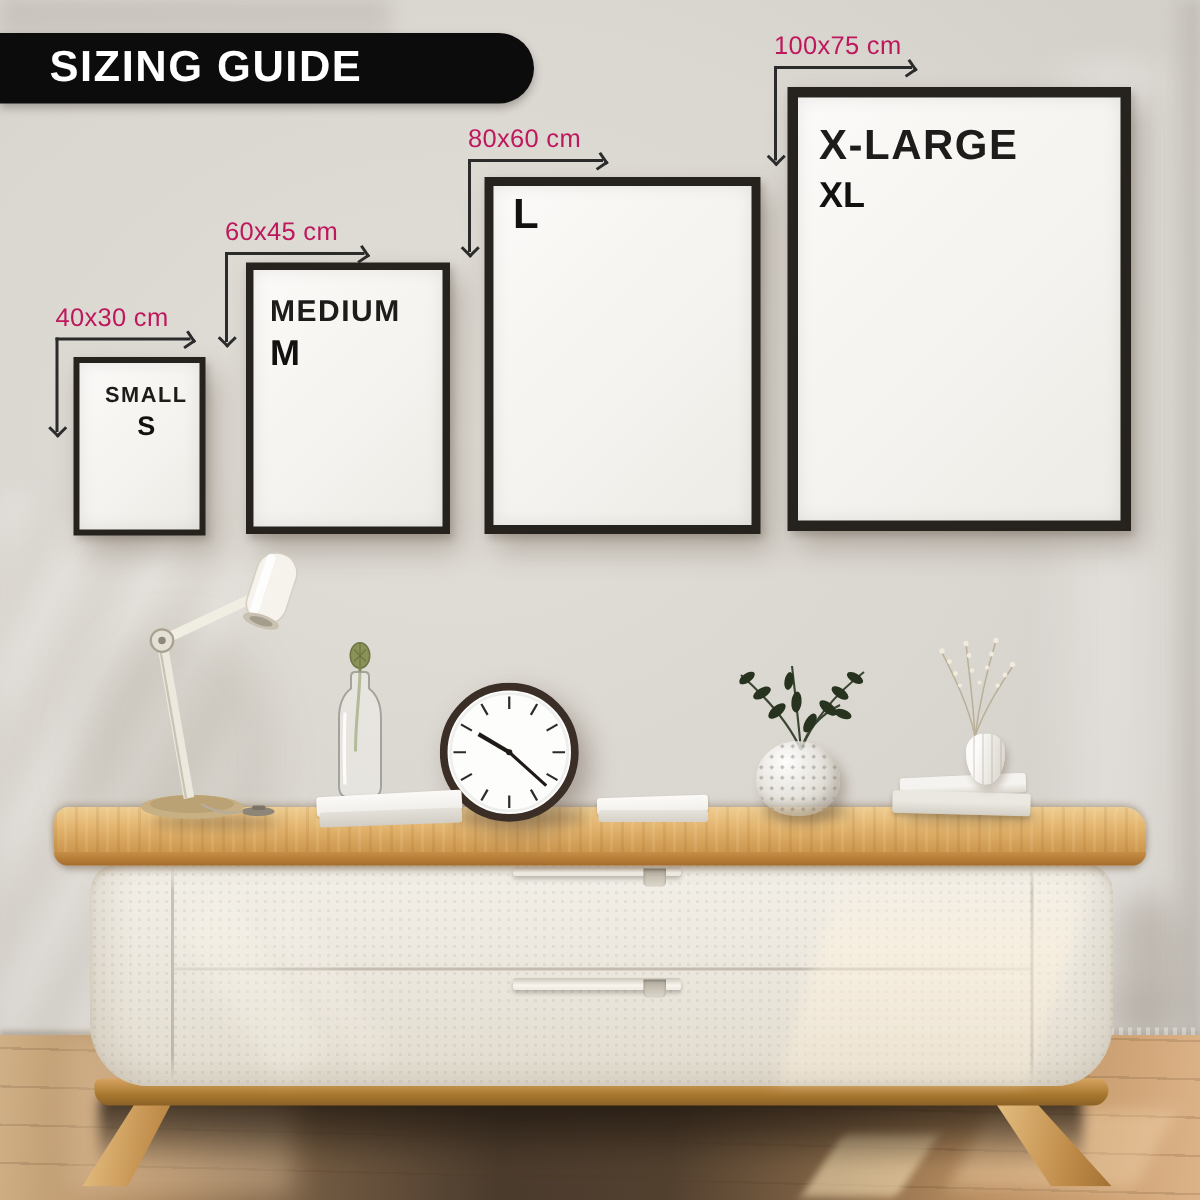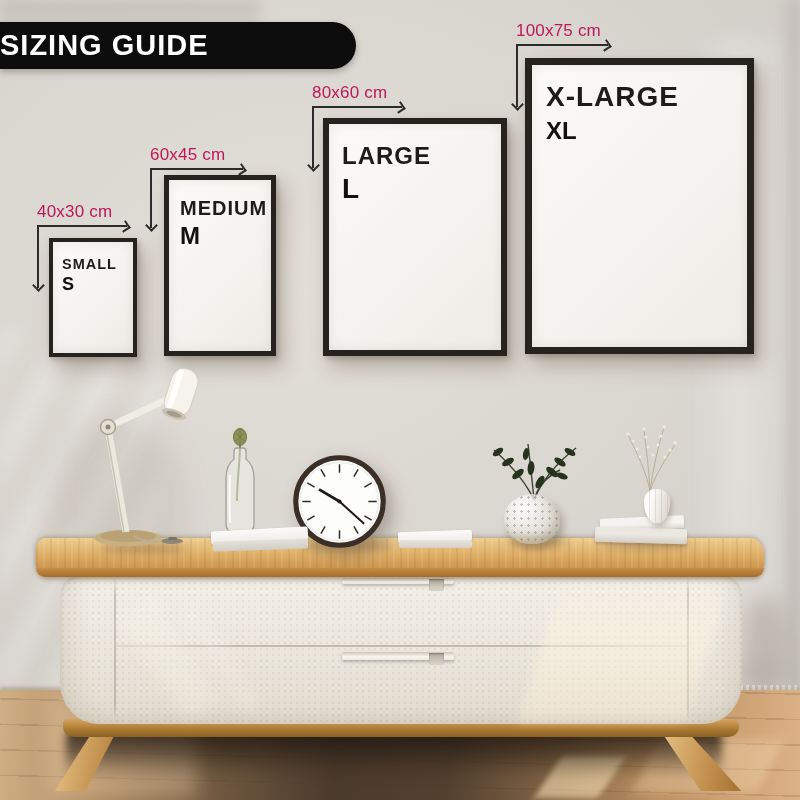--- a/index.html
+++ b/index.html
@@ -36,21 +36,21 @@
     background:rgba(242,216,180,.32);filter:blur(9px);}
   .floor-patch-b{position:absolute;left:548px;top:756px;width:64px;height:42px;transform:skewX(-34deg);
     background:rgba(255,233,190,.55);filter:blur(3px);}
   .floor-patch-c{position:absolute;left:646px;top:740px;width:125px;height:52px;transform:skewX(-28deg);
     background:rgba(249,221,182,.35);filter:blur(5px);}
 
   
   .banner{position:absolute;left:0;top:22px;width:356px;height:47px;z-index:6;
     background:#0c0c0c;border-radius:0 24px 24px 0;display:flex;align-items:center;
     box-shadow:0 3px 6px rgba(60,55,48,.35);}
-  .banner span{color:#ffffff;font-size:29px;font-weight:700;letter-spacing:1px;}
+  .banner span{color:#ffffff;font-size:29px;font-weight:700;letter-spacing:1px;padding-left:33px;}
 
   
   .dim{position:absolute;z-index:5;}
   .dim .lbl{position:absolute;left:0;top:-23px;font-size:17px;color:#be185d;white-space:nowrap;letter-spacing:.2px;}
   .dim .h{position:absolute;left:0;top:0;height:2px;background:#2b2b2b;}
   .dim .h::after{content:'';position:absolute;right:-2px;top:-3px;width:7px;height:7px;
     border-top:2px solid #2b2b2b;border-right:2px solid #2b2b2b;transform:rotate(56deg);}
   .dim .v{position:absolute;left:0;top:0;width:2px;background:#2b2b2b;}
   .dim .v::after{content:'';position:absolute;bottom:-2px;left:-3px;width:7px;height:7px;
     border-top:2px solid #2b2b2b;border-right:2px solid #2b2b2b;transform:rotate(135deg);}
@@ -60,22 +60,22 @@
   .dim--xl{left:516px;top:44px;} .dim--xl .h{width:92px;} .dim--xl .v{height:63px;}
 
   
   .frame{position:absolute;z-index:4;background:#26231f;
     box-shadow:7px 11px 18px rgba(108,94,78,.38), 2px 3px 5px rgba(90,80,68,.3);}
   .frame .mat{position:absolute;background:linear-gradient(135deg,#fbfaf8 0%,#f4f2ee 60%,#edebe5 100%);
     box-shadow:inset 0 0 12px rgba(0,0,0,.08);}
   .frame .name{color:#1d1c1a;font-weight:700;letter-spacing:1px;line-height:1.15;}
   .frame .abbr{color:#121110;font-weight:700;line-height:1.1;}
   .frame--s{left:49px;top:238px;width:88px;height:119px;}
-  .frame--s .mat{inset:4px;} .frame--s .name{font-size:14.5px;margin:14px 0 0 9px;} .frame--s .abbr{font-size:18px;margin:2px 0 0 9px;}
-  .frame--m{left:164px;top:175px;width:112px;height:181px;}
+  .frame--s .mat{inset:4px;text-align:center;} .frame--s .name{font-size:14.5px;margin:14px 0 0 9px;} .frame--s .abbr{font-size:18px;margin:2px 0 0 9px;}
+  .frame--m{left:164px;top:175px;width:136px;height:181px;}
   .frame--m .mat{inset:5px;} .frame--m .name{font-size:20px;margin:17px 0 0 11px;} .frame--m .abbr{font-size:24px;margin:3px 0 0 11px;}
   .frame--l{left:323px;top:118px;width:184px;height:238px;}
   .frame--l .mat{inset:6px;} .frame--l .name{font-size:24px;margin:18px 0 0 13px;} .frame--l .abbr{font-size:28px;margin:4px 0 0 13px;}
   .frame--xl{left:525px;top:58px;width:229px;height:296px;}
   .frame--xl .mat{inset:7px;} .frame--xl .name{font-size:28px;margin:16px 0 0 14px;} .frame--xl .abbr{font-size:24px;margin:5px 0 0 14px;}
 
   
   .cab-under-shadow{position:absolute;left:66px;top:728px;width:656px;height:52px;z-index:2;
     background:linear-gradient(180deg, rgba(28,20,13,.85) 0%, rgba(35,26,17,.55) 45%, rgba(46,34,22,.22) 76%, rgba(46,34,22,0) 100%);
     filter:blur(4px);border-radius:10px;}
@@ -207,21 +207,20 @@
     </div>
   </div>
   <div class="frame frame--m">
     <div class="mat">
       <div class="name">MEDIUM</div>
       <div class="abbr">M</div>
     </div>
   </div>
   <div class="frame frame--l">
     <div class="mat">
-      <div class="name">LARGE</div>
       <div class="abbr">L</div>
     </div>
   </div>
   <div class="frame frame--xl">
     <div class="mat">
       <div class="name">X-LARGE</div>
       <div class="abbr">XL</div>
     </div>
   </div>
 

